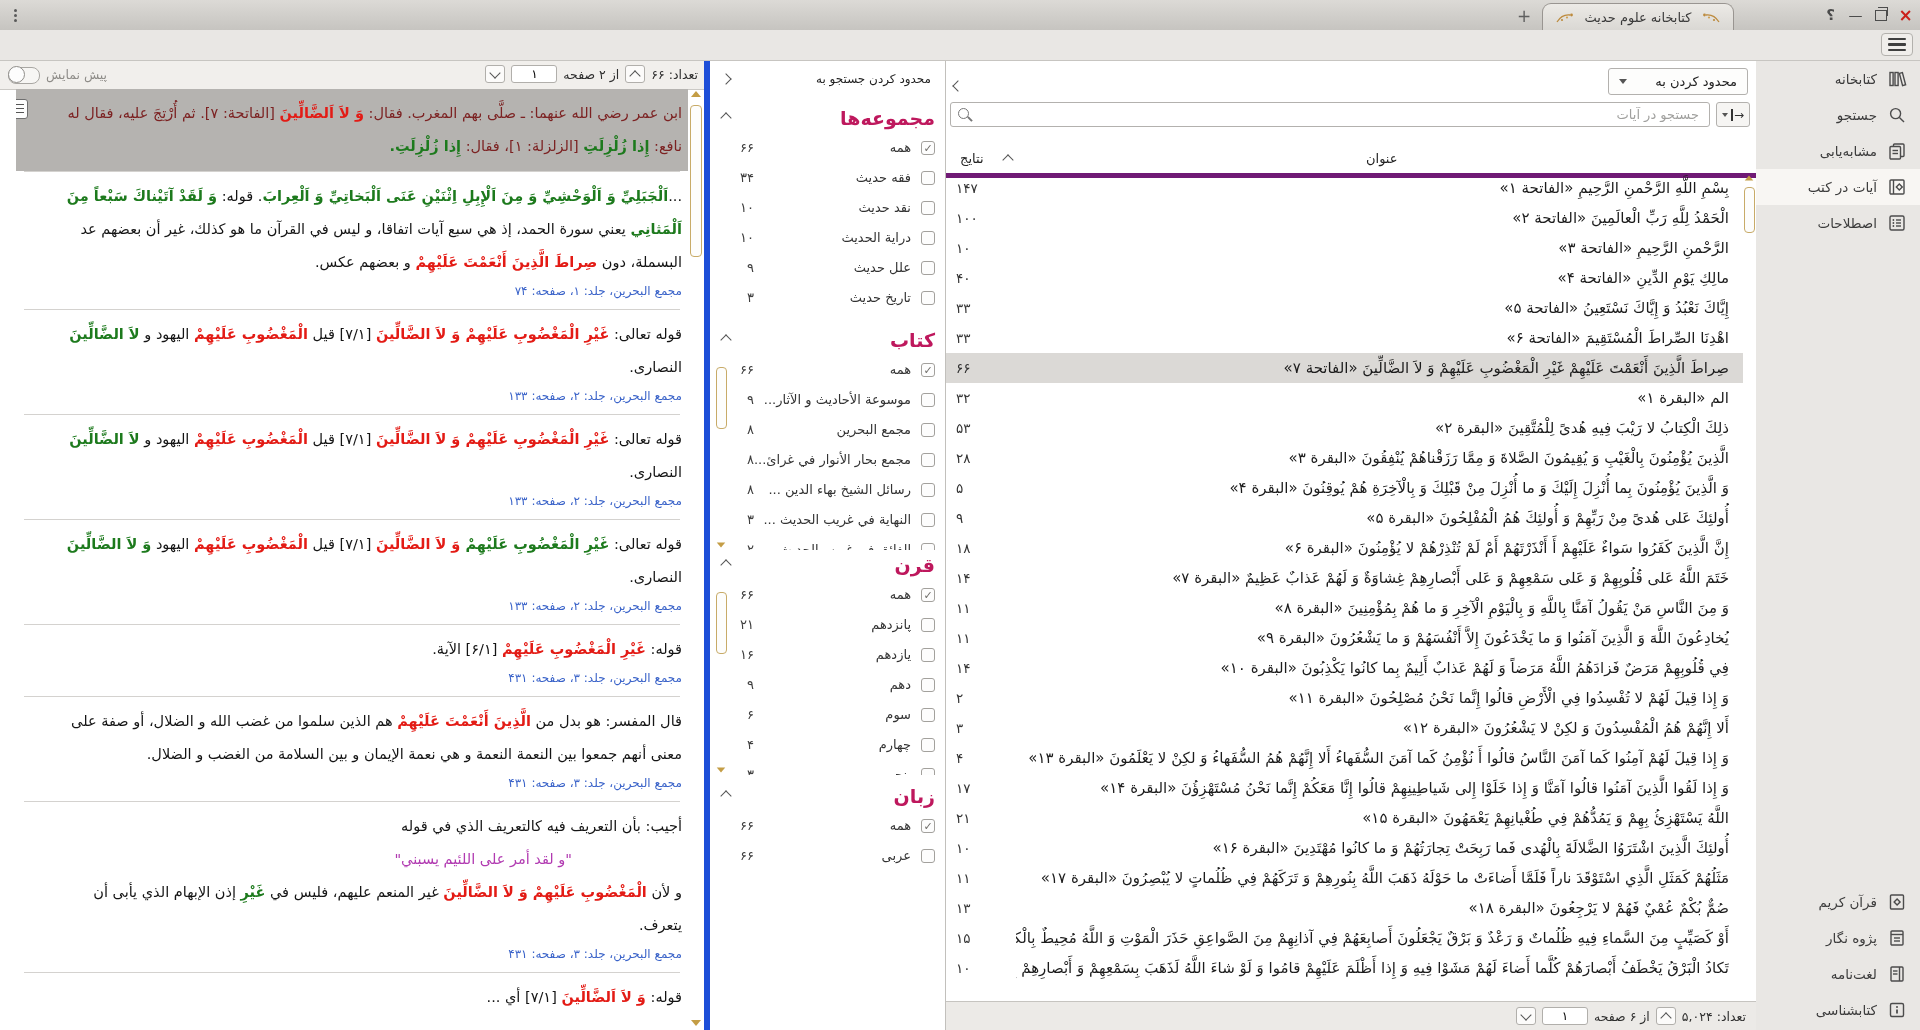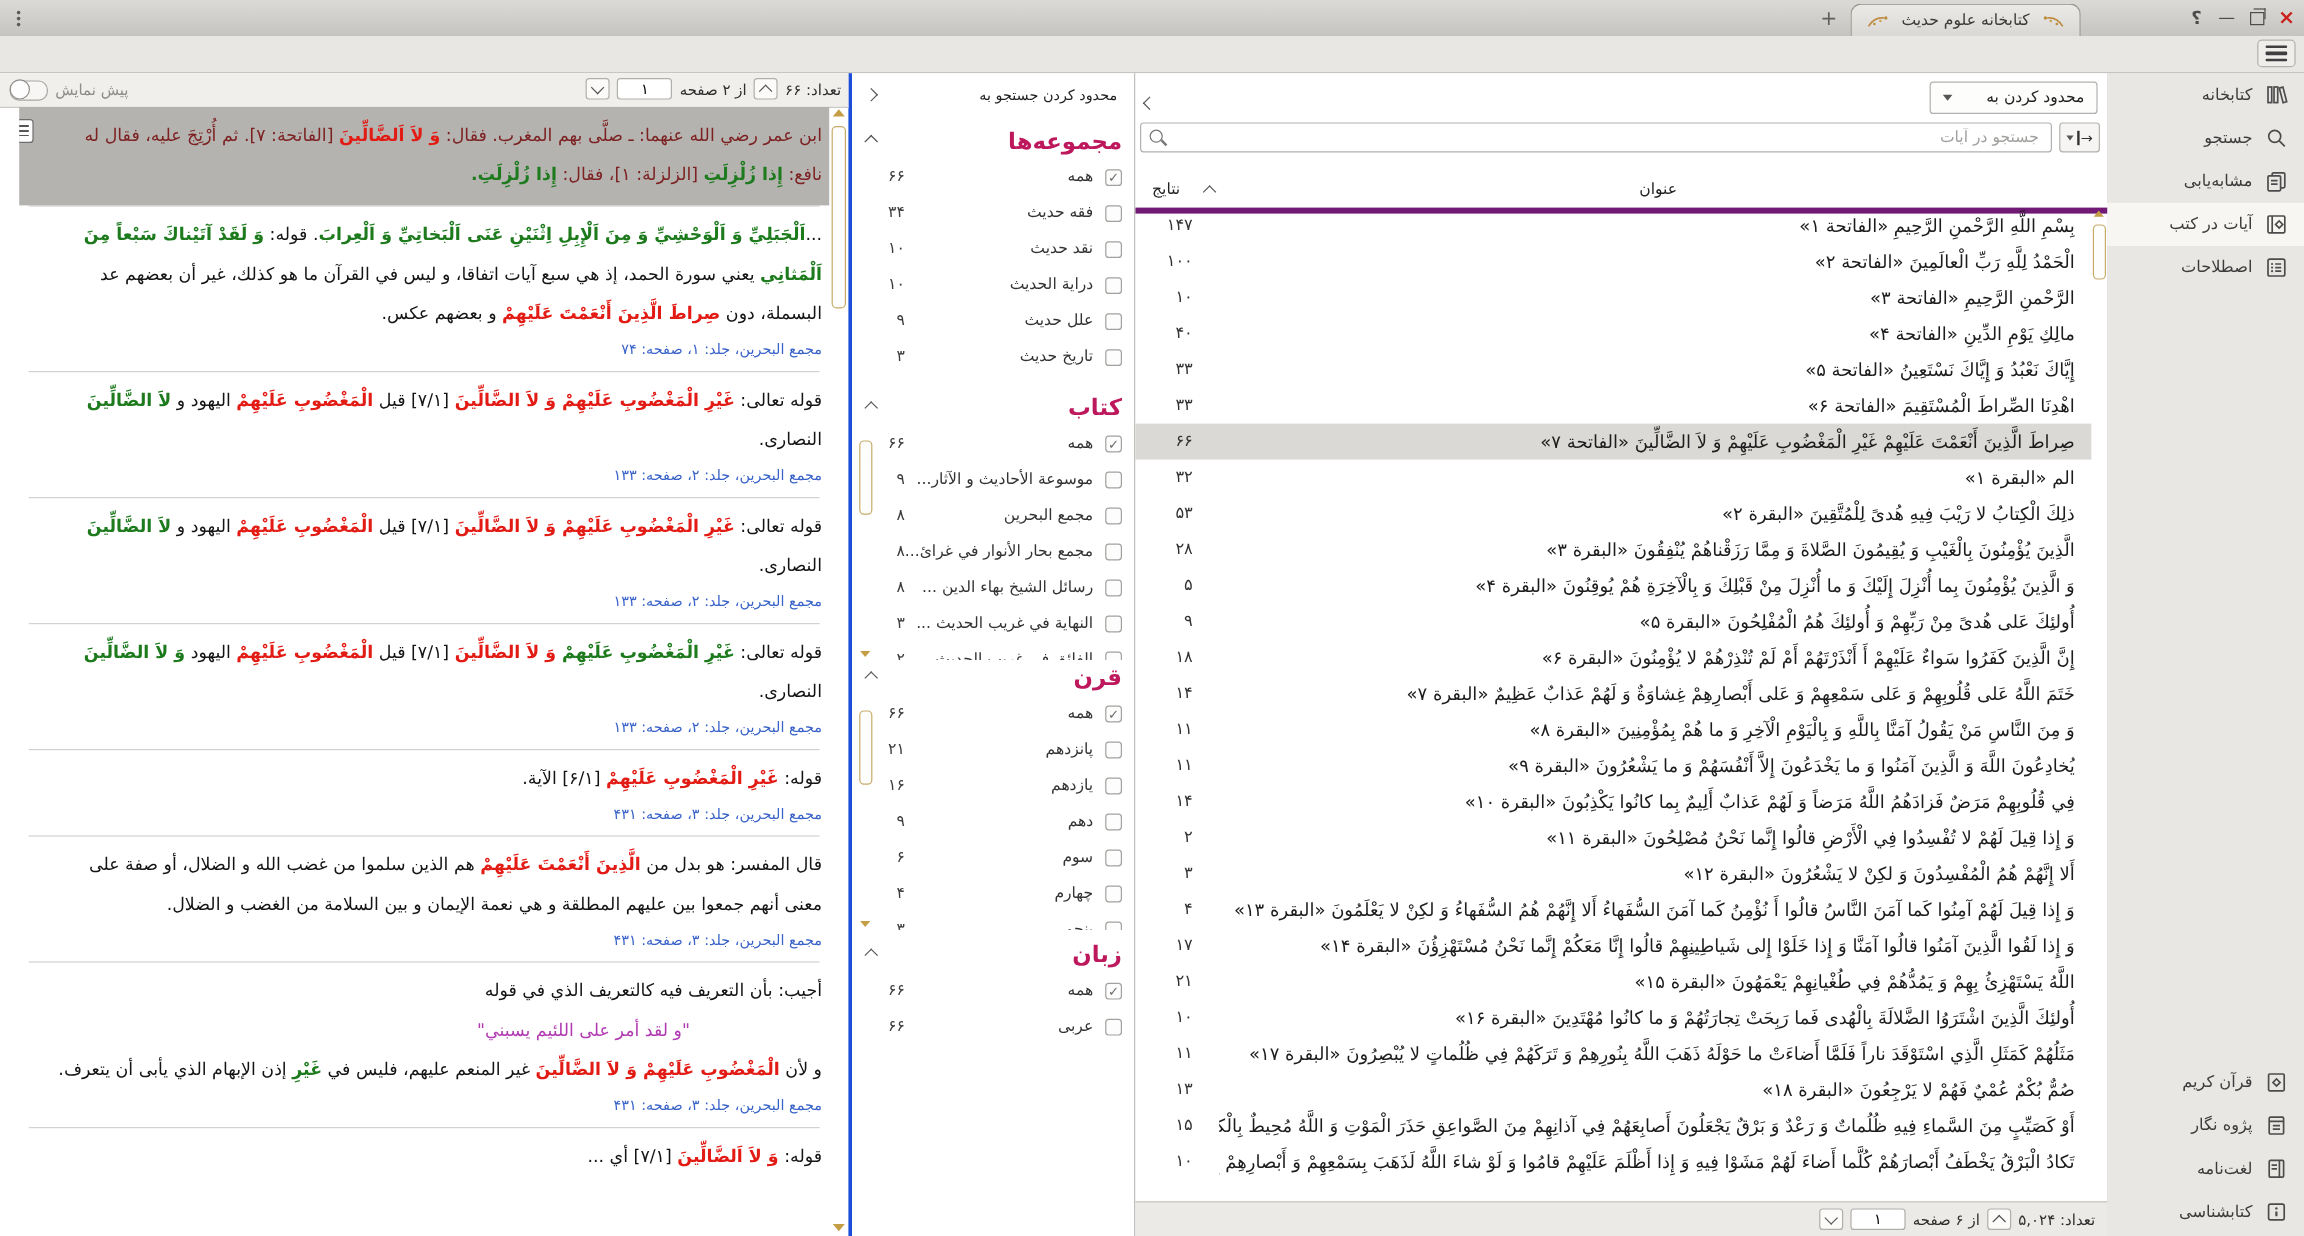--- a/index.html
+++ b/index.html
@@ -31,21 +31,21 @@
 .chv.up{transform:rotate(-135deg)}
 .chv.dn{transform:rotate(45deg)}
 .chv.lt{transform:rotate(135deg)}
 .chv.rt{transform:rotate(-45deg)}
 .sqbtn{width:20px;height:18px;background:#fcfbfa;border:1px solid #b1afab;border-radius:3px;display:inline-flex;align-items:center;justify-content:center;cursor:pointer;box-sizing:border-box}
 .pginput{width:46px;height:18px;border:1px solid #b1afab;border-radius:3px;font-size:12px;text-align:center;padding:0 6px;box-sizing:border-box;font-family:"DejaVu Sans",sans-serif}
 .tri-up{width:0;height:0;border-left:5px solid transparent;border-right:5px solid transparent;border-bottom:6px solid #c49d45}
 .tri-dn{width:0;height:0;border-left:5px solid transparent;border-right:5px solid transparent;border-top:6px solid #c49d45}
 .thumb{background:#fdfdfc;border:1px solid #c8ab68;border-radius:4px}
 
-.preview{position:absolute;top:61px;left:0;width:710px;bottom:0;background:#fff;border-right:3px solid #1d4ed8;box-sizing:border-box}
+.preview{position:absolute;top:61px;left:0;width:710px;bottom:0;background:#fff;border-right:6px solid #1d4ed8;box-sizing:border-box}
 .pv-top{height:28px;background:#f1efec;border-bottom:1px solid #cbc9c5;position:relative}
 .toggle{position:absolute;left:8px;top:6px;width:30px;height:15px;border:1px solid #a9a7a3;border-radius:8px;background:#f7f6f4;cursor:pointer}
 .toggle i{position:absolute;left:-1px;top:-2px;width:17px;height:17px;border-radius:50%;background:#fdfdfd;border:1px solid #8f8d89;box-sizing:border-box}
 .pv-toggle-label{position:absolute;left:46px;top:6px;font-size:12.5px;color:#8e8c88}
 .pager{position:absolute;right:6px;top:4px;display:flex;direction:rtl;align-items:center;gap:6px;font-size:12.5px;color:#2f2f2f}
 .pv-body{position:absolute;top:28px;left:16px;right:16px;bottom:0;overflow:hidden;direction:rtl}
 .card{position:relative;padding:8px 6px 8px 30px;font-size:14.5px;line-height:33px;color:#141414;cursor:pointer}
 .card.sel{background:#b5b3b0;color:#7c2222;margin:0 -16px;padding:8px 22px 8px 46px}
 .pline{text-align:right}
 .pline.poetry{margin-right:110px}
@@ -92,21 +92,21 @@
 .vp-searchbtn .caret{width:0;height:0;border-left:3.5px solid transparent;border-right:3.5px solid transparent;border-top:4.5px solid #555}
 .vp-searchbtn .arr{font-size:12px;color:#333;border-left:2px solid #333;padding-left:1px;line-height:12px}
 .vp-headrow{position:absolute;top:84px;left:0;right:0;height:28px;border-bottom:5px solid #701a75;font-size:13px;color:#222}
 .col-results{position:absolute;left:14px;top:6px}
 .vp-headrow .chv{position:absolute;left:58px;top:11px;cursor:pointer}
 .col-title{position:absolute;left:420px;top:6px}
 .vp-rows{position:absolute;top:112px;left:0;right:13px;bottom:28px;overflow:hidden}
 .v-row{height:30px;position:relative;direction:rtl;cursor:pointer}
 .v-row.sel{background:#dbd9d6}
 .v-title{display:block;margin:0 14px 0 70px;white-space:nowrap;overflow:hidden;text-align:right;font-size:15px;line-height:30px;color:#1c1c1c}
-.v-cnt{position:absolute;left:10px;top:0;width:38px;text-align:right;direction:ltr;font-size:13.5px;color:#333;line-height:30px}
+.v-cnt{position:absolute;left:10px;top:0;width:38px;text-align:left;direction:ltr;font-size:13.5px;color:#333;line-height:30px}
 .vp-scroll{position:absolute;right:1px;top:114px;width:12px;bottom:30px}
 .vp-scroll .tri-up{margin:0 auto;transform:scale(.85)}
 .vp-scroll .thumb{position:absolute;left:1px;top:12px;width:9px;height:44px}
 .vp-foot{position:absolute;left:0;right:0;bottom:0;height:28px;background:#eceae7;border-top:1px solid #c6c4c0;direction:rtl;display:flex;align-items:center;gap:6px;padding:0 10px;font-size:12.5px;color:#2f2f2f}
 .flabel{white-space:nowrap}
 </style>
 </head>
 <body>
 
 <div class="titlebar">
@@ -585,21 +585,21 @@
         <div class="pline"><span class="sg sg-k">قوله تعالى: </span><span class="sg sg-g">غَيْرِ الْمَغْضُوبِ عَلَيْهِمْ</span><span class="sg sg-r"> وَ لاَ الضَّالِّينَ</span><span class="sg sg-k"> [۷/۱] قيل </span><span class="sg sg-r">الْمَغْضُوبِ عَلَيْهِمْ</span><span class="sg sg-k"> اليهود </span><span class="sg sg-g">وَ لاَ الضَّالِّينَ</span><span class="sg sg-k"> النصارى.</span></div>
         <div class="cite">مجمع البحرين، جلد: ۲، صفحه: ۱۳۳</div>
       </article>
       <div class="card-sep"></div>
       <article class="card">
         <div class="pline"><span class="sg sg-k">قوله: </span><span class="sg sg-r">غَيْرِ الْمَغْضُوبِ عَلَيْهِمْ</span><span class="sg sg-k"> [۶/۱] الآية.</span></div>
         <div class="cite">مجمع البحرين، جلد: ۳، صفحه: ۴۳۱</div>
       </article>
       <div class="card-sep"></div>
       <article class="card">
-        <div class="pline"><span class="sg sg-k">قال المفسر: هو بدل من </span><span class="sg sg-r">الَّذِينَ أَنْعَمْتَ عَلَيْهِمْ</span><span class="sg sg-k"> هم الذين سلموا من غضب الله و الضلال، أو صفة على معنى أنهم جمعوا بين عليهم المطلقة و هي نعمة الإيمان و بين السلامة من الغضب و الضلال.</span></div>
+        <div class="pline"><span class="sg sg-k">قال المفسر: هو بدل من </span><span class="sg sg-r">الَّذِينَ أَنْعَمْتَ عَلَيْهِمْ</span><span class="sg sg-k"> هم الذين سلموا من غضب الله و الضلال، أو صفة على معنى أنهم جمعوا بين النعمة النعمة و هي نعمة الإيمان و بين السلامة من الغضب و الضلال.</span></div>
         <div class="cite">مجمع البحرين، جلد: ۳، صفحه: ۴۳۱</div>
       </article>
       <div class="card-sep"></div>
       <article class="card">
         <div class="pline"><span class="sg sg-k">أجيب: بأن التعريف فيه كالتعريف الذي في قوله</span></div>
         <div class="pline poetry"><span class="sg sg-p">"و لقد أمر على اللئيم يسبني"</span></div>
         <div class="pline"><span class="sg sg-k">و لأن </span><span class="sg sg-r">الْمَغْضُوبِ عَلَيْهِمْ وَ لاَ الضَّالِّينَ</span><span class="sg sg-k"> غير المنعم عليهم، فليس في </span><span class="sg sg-g">غَيْرِ</span><span class="sg sg-k"> إذن الإبهام الذي يأبى أن يتعرف.</span></div>
         <div class="cite">مجمع البحرين، جلد: ۳، صفحه: ۴۳۱</div>
       </article>
       <div class="card-sep"></div>

